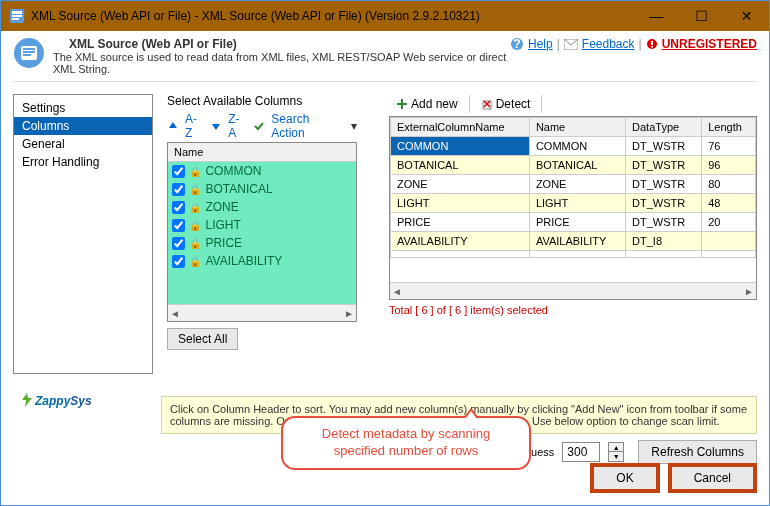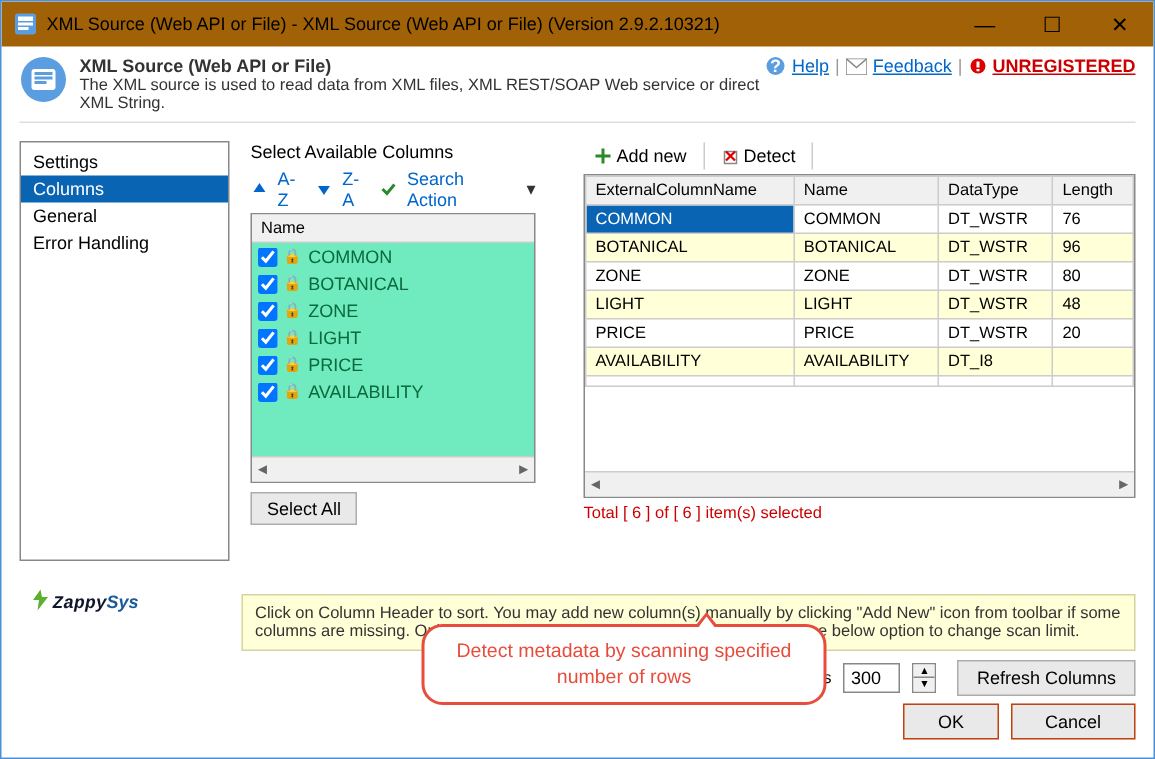--- a/index.html
+++ b/index.html
@@ -4,21 +4,21 @@
 <style>
 * { box-sizing: border-box; margin: 0; padding: 0; font-family: "Segoe UI", Tahoma, sans-serif; font-size: 12px; }
 body { background: #fff; width: 770px; height: 506px; position: relative; overflow: hidden; border: 1px solid #4a90d9; }
 .titlebar { height: 30px; display: flex; align-items: center; padding: 0 0 0 8px; background: #a16207; }
 .titlebar .icon { width: 16px; height: 16px; margin-right: 6px; }
 .titlebar .title { flex: 1; color: #000; }
 .titlebar .winbtn { width: 45px; height: 30px; display: flex; align-items: center; justify-content: center; color: #000; font-size: 14px; }
 .header { display: flex; padding: 6px 12px 2px 12px; align-items: flex-start; }
 .header .appicon { width: 32px; height: 32px; margin-right: 8px; }
 .header .htext { flex: 1; }
-.header .htext .h1 { font-weight: bold; color: #333; font-size: 12px; }
+.header .htext .h1 { font-weight: bold; color: #333; font-size: 12px; margin-left: 16px; }
 .header .htext .h2 { color: #333; font-size: 11px; }
 .header .links { display: flex; align-items: center; gap: 4px; font-size: 11px; }
 .header .links a { color: #0066cc; text-decoration: underline; cursor: pointer; }
 .header .links .unreg { color: #cc0000; font-weight: bold; }
 .hr { height: 1px; background: #ddd; margin: 4px 12px; }
 .content { display: flex; padding: 8px 12px 0 12px; height: 310px; }
 .sidebar { width: 140px; border: 1px solid #888; background: #fff; height: 280px; padding: 4px 0; }
 .sidebar .item { padding: 2px 8px; cursor: pointer; }
 .sidebar .item.active { background: #0a64b4; color: #fff; }
 .main { flex: 1; padding-left: 14px; display: flex; gap: 32px; }
@@ -33,44 +33,44 @@
 .listbox .row input { margin: 0; }
 .listbox .row .lock { color: #888; font-size: 10px; }
 .scrollh { height: 17px; background: #f0f0f0; border-top: 1px solid #ccc; display: flex; align-items: center; justify-content: space-between; padding: 0 2px; }
 .scrollh span { color: #666; font-size: 10px; }
 .selbuttons { display: flex; gap: 6px; margin-top: 6px; }
 .selbuttons button { background: #e9e9e9; border: 1px solid #adadad; padding: 3px 10px; cursor: pointer; }
 .gridpanel { flex: 1; }
 .toolbar { display: flex; align-items: center; gap: 4px; margin-bottom: 2px; }
 .toolbar .tbtn { display: flex; align-items: center; gap: 3px; padding: 2px 6px; cursor: pointer; border: 1px solid transparent; }
 .toolbar .sep { width: 1px; height: 18px; background: #ccc; }
-.grid { border: 1px solid #888; background: #fff; height: 216px; display: flex; flex-direction: column; }
+.grid { border: 1px solid #888; background: #fff; height: 184px; display: flex; flex-direction: column; }
 .grid table { border-collapse: collapse; width: 100%; }
 .grid th { background: #f0f0f0; border: 1px solid #ccc; padding: 3px 6px; text-align: left; font-weight: normal; font-size: 11px; }
 .grid td { border: 1px solid #ccc; padding: 3px 6px; font-size: 11px; }
 .grid tr.sel td:first-child { background: #0a64b4; color: #fff; }
 .grid tr.alt td { background: #ffffd8; }
 .grid .gscroll { flex: 1; }
 .grid .scrollh { border-top: 1px solid #ccc; }
 .status { color: #cc0000; font-size: 11px; margin-top: 4px; }
 .hint { margin: 0 12px 6px 160px; background: #ffffd8; border: 1px solid #d4d4a0; padding: 6px 8px; font-size: 11px; color: #333; }
 .scanrow { display: flex; align-items: center; justify-content: flex-end; margin: 4px 12px 0 160px; gap: 8px; }
 .scanrow .lbl { font-size: 11px; }
 .scanrow input { width: 38px; padding: 2px 4px; border: 1px solid #888; }
 .spinner { display: flex; flex-direction: column; border: 1px solid #888; }
 .spinner span { width: 14px; height: 9px; display: flex; align-items: center; justify-content: center; font-size: 7px; background: #f0f0f0; border-bottom: 1px solid #888; cursor: pointer; }
 .spinner span:last-child { border-bottom: none; }
 .scanrow button { background: #e9e9e9; border: 1px solid #adadad; padding: 4px 12px; cursor: pointer; }
-.callout { position: absolute; left: 280px; top: 415px; width: 270px; border: 2px solid #e74c3c; border-radius: 14px; background: #fff; padding: 8px 12px; text-align: center; color: #e74c3c; font-size: 13px; line-height: 1.3; }
+.callout { position: absolute; left: 280px; top: 415px; width: 250px; border: 2px solid #e74c3c; border-radius: 14px; background: #fff; padding: 8px 12px; text-align: center; color: #e74c3c; font-size: 13px; line-height: 1.3; }
 .callout::before { content: ""; position: absolute; top: -10px; left: 180px; width: 0; height: 0; border-left: 8px solid transparent; border-right: 8px solid transparent; border-bottom: 10px solid #e74c3c; }
 .callout::after { content: ""; position: absolute; top: -7px; left: 182px; width: 0; height: 0; border-left: 6px solid transparent; border-right: 6px solid transparent; border-bottom: 8px solid #fff; }
 .dlgbtns { position: absolute; right: 12px; bottom: 12px; display: flex; gap: 8px; }
-.dlgbtns button { background: #e9e9e9; border: 1px solid #c2410c; padding: 4px 22px; cursor: pointer; }
+.dlgbtns button { background: #e9e9e9; border: 4px solid #c2410c; padding: 4px 22px; cursor: pointer; }
 .logo { position: absolute; left: 18px; top: 388px; font-size: 18px; font-weight: bold; font-style: italic; }
-.logo .z { color: #0f172a; font-family: Liberation Mono, monospace; }
+.logo .z { color: #0369a1; }
 .logo .s { color: #1a5a9a; }
 .lnkicon { display: inline-block; vertical-align: middle; }
 </style>
 </head>
 <body>
 
 <div class="titlebar">
   <svg class="icon" viewBox="0 0 16 16">
       <rect x="1" y="1" width="14" height="14" rx="2" fill="#5a9de0"></rect>
       <rect x="3" y="3" width="10" height="3" fill="#fff"></rect>

